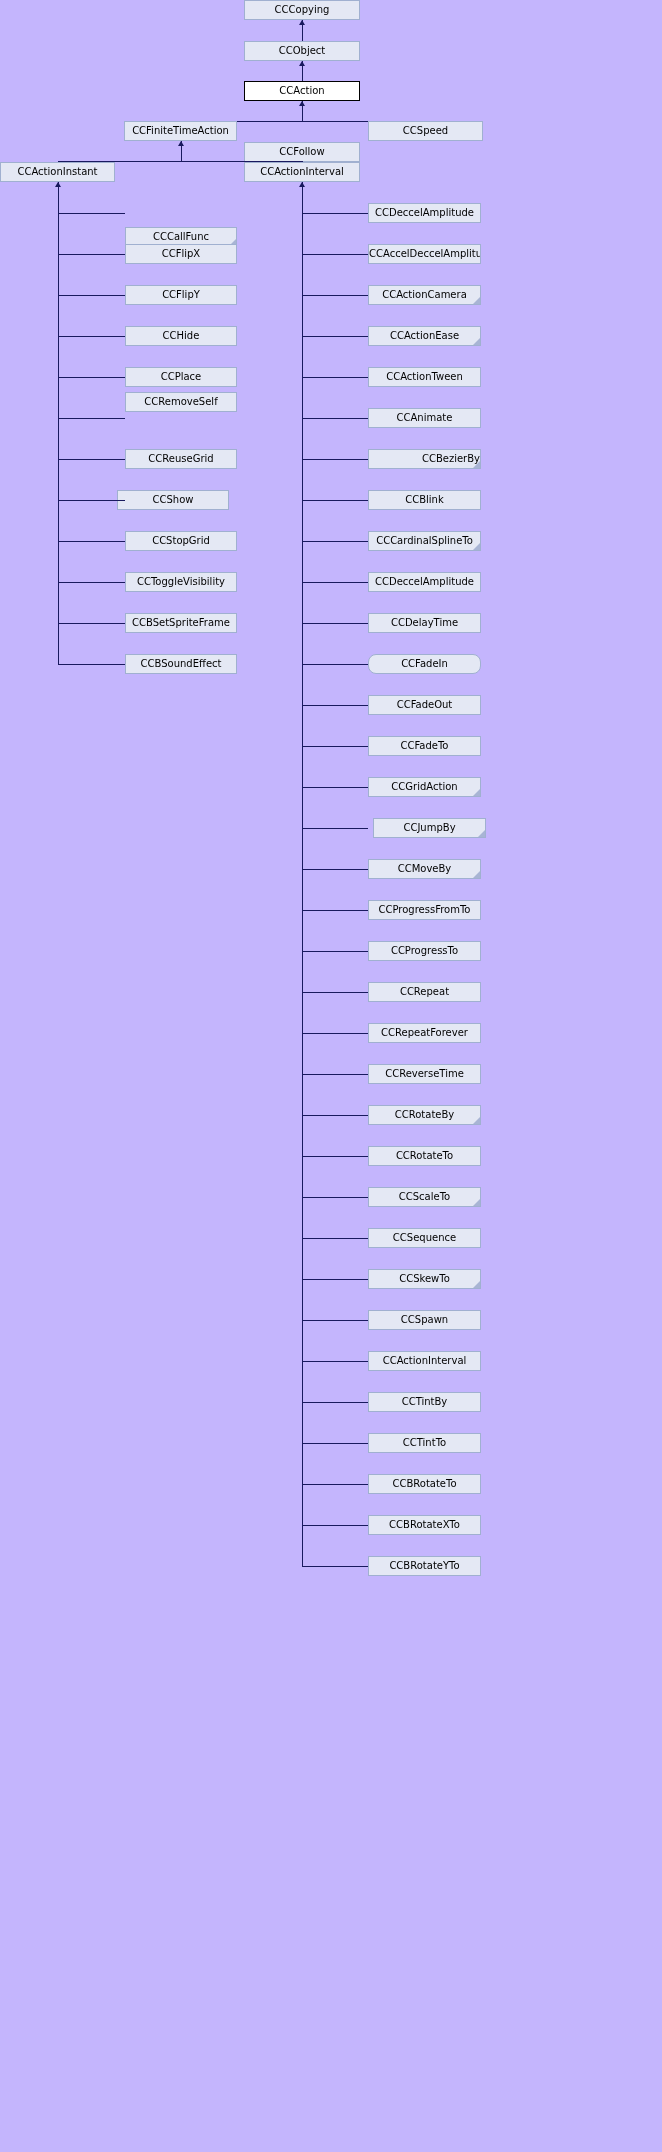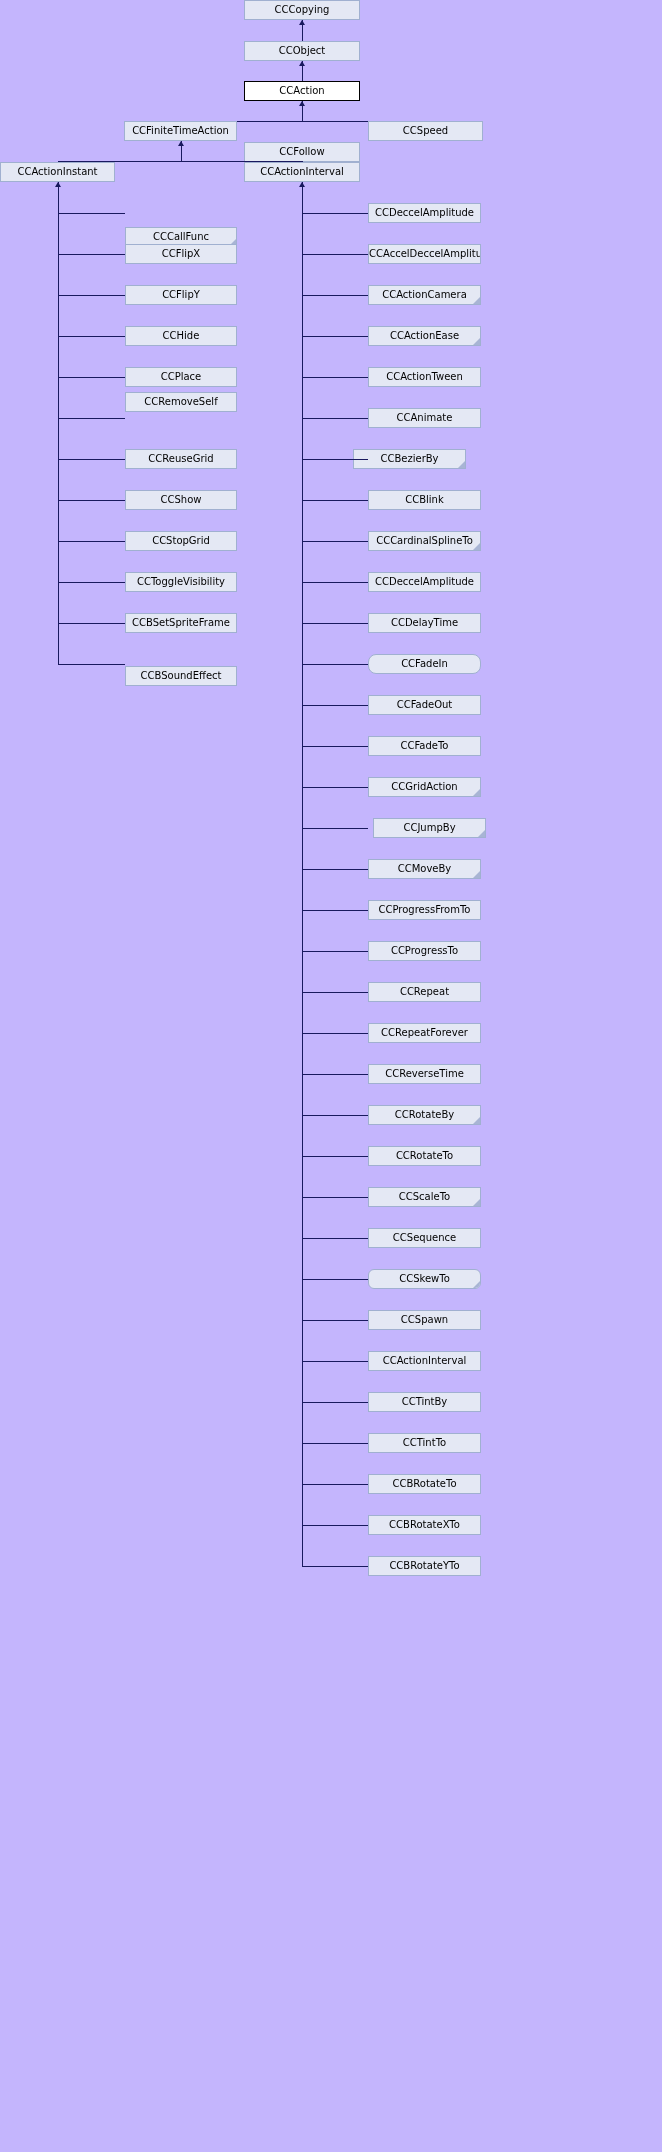--- a/index.html
+++ b/index.html
@@ -82,45 +82,45 @@
     <div class="node" style="left: 125px; top: 285px; width: 112px;">CCFlipY</div>
     <div class="edge h" style="left: 58px; top: 295px; width: 67px;"></div>
     <div class="node" style="left: 125px; top: 326px; width: 112px;">CCHide</div>
     <div class="edge h" style="left: 58px; top: 336px; width: 67px;"></div>
     <div class="node" style="left: 125px; top: 367px; width: 112px;">CCPlace</div>
     <div class="edge h" style="left: 58px; top: 377px; width: 67px;"></div>
     <div class="node" style="left: 125px; top: 392px; width: 112px;">CCRemoveSelf</div>
     <div class="edge h" style="left: 58px; top: 418px; width: 67px;"></div>
     <div class="node" style="left: 125px; top: 449px; width: 112px;">CCReuseGrid</div>
     <div class="edge h" style="left: 58px; top: 459px; width: 67px;"></div>
-    <div class="node" style="left: 125px; top: 490px; width: 112px;">CCShow</div>
+    <div class="node" style="left: 117px; top: 490px; width: 112px;">CCShow</div>
     <div class="edge h" style="left: 58px; top: 500px; width: 67px;"></div>
     <div class="node" style="left: 125px; top: 531px; width: 112px;">CCStopGrid</div>
     <div class="edge h" style="left: 58px; top: 541px; width: 67px;"></div>
     <div class="node" style="left: 125px; top: 572px; width: 112px;">CCToggleVisibility</div>
     <div class="edge h" style="left: 58px; top: 582px; width: 67px;"></div>
     <div class="node" style="left: 125px; top: 613px; width: 112px;">CCBSetSpriteFrame</div>
     <div class="edge h" style="left: 58px; top: 623px; width: 67px;"></div>
-    <div class="node" style="left: 125px; top: 654px; width: 112px; margin-top: 12px;">CCBSoundEffect</div>
+    <div class="node" style="left: 125px; top: 654px; width: 112px;">CCBSoundEffect</div>
     <div class="edge h" style="left: 58px; top: 664px; width: 67px;"></div>
     <div class="edge v" style="left: 302px; top: 182px; height: 1384px;"></div>
     <div class="arrow" style="left: 299px; top: 182px;"></div>
     <div class="node" style="left: 368px; top: 203px; width: 113px;">CCDeccelAmplitude</div>
     <div class="edge h" style="left: 302px; top: 213px; width: 66px;"></div>
     <div class="node" style="left: 368px; top: 244px; width: 113px;">CCAccelDeccelAmplitude</div>
     <div class="edge h" style="left: 302px; top: 254px; width: 66px;"></div>
     <div class="node fold" style="left: 368px; top: 285px; width: 113px;">CCActionCamera</div>
     <div class="edge h" style="left: 302px; top: 295px; width: 66px;"></div>
     <div class="node fold" style="left: 368px; top: 326px; width: 113px;">CCActionEase</div>
     <div class="edge h" style="left: 302px; top: 336px; width: 66px;"></div>
     <div class="node" style="left: 368px; top: 367px; width: 113px;">CCActionTween</div>
     <div class="edge h" style="left: 302px; top: 377px; width: 66px;"></div>
     <div class="node" style="left: 368px; top: 408px; width: 113px;">CCAnimate</div>
     <div class="edge h" style="left: 302px; top: 418px; width: 66px;"></div>
-    <div class="node fold" style="left: 353px; top: 449px; width: 113px;">CCBezierBy</div>
+    <div class="node fold" style="left: 368px; top: 449px; width: 113px; text-align: right;">CCBezierBy</div>
     <div class="edge h" style="left: 302px; top: 459px; width: 66px;"></div>
     <div class="node" style="left: 368px; top: 490px; width: 113px;">CCBlink</div>
     <div class="edge h" style="left: 302px; top: 500px; width: 66px;"></div>
     <div class="node fold" style="left: 368px; top: 531px; width: 113px;">CCCardinalSplineTo</div>
     <div class="edge h" style="left: 302px; top: 541px; width: 66px;"></div>
     <div class="node" style="left: 368px; top: 572px; width: 113px;">CCDeccelAmplitude</div>
     <div class="edge h" style="left: 302px; top: 582px; width: 66px;"></div>
     <div class="node" style="left: 368px; top: 613px; width: 113px;">CCDelayTime</div>
     <div class="edge h" style="left: 302px; top: 623px; width: 66px;"></div>
     <div class="node" style="left: 368px; top: 654px; width: 113px; border-radius: 8px;">CCFadeIn</div>
@@ -146,21 +146,21 @@
     <div class="node" style="left: 368px; top: 1064px; width: 113px;">CCReverseTime</div>
     <div class="edge h" style="left: 302px; top: 1074px; width: 66px;"></div>
     <div class="node fold" style="left: 368px; top: 1105px; width: 113px;">CCRotateBy</div>
     <div class="edge h" style="left: 302px; top: 1115px; width: 66px;"></div>
     <div class="node" style="left: 368px; top: 1146px; width: 113px;">CCRotateTo</div>
     <div class="edge h" style="left: 302px; top: 1156px; width: 66px;"></div>
     <div class="node fold" style="left: 368px; top: 1187px; width: 113px;">CCScaleTo</div>
     <div class="edge h" style="left: 302px; top: 1197px; width: 66px;"></div>
     <div class="node" style="left: 368px; top: 1228px; width: 113px;">CCSequence</div>
     <div class="edge h" style="left: 302px; top: 1238px; width: 66px;"></div>
-    <div class="node fold" style="left: 368px; top: 1269px; width: 113px; border-radius: 6px;">CCSkewTo</div>
+    <div class="node fold" style="left: 368px; top: 1269px; width: 113px;">CCSkewTo</div>
     <div class="edge h" style="left: 302px; top: 1279px; width: 66px;"></div>
     <div class="node" style="left: 368px; top: 1310px; width: 113px;">CCSpawn</div>
     <div class="edge h" style="left: 302px; top: 1320px; width: 66px;"></div>
     <div class="node" style="left: 368px; top: 1351px; width: 113px;">CCActionInterval</div>
     <div class="edge h" style="left: 302px; top: 1361px; width: 66px;"></div>
     <div class="node" style="left: 368px; top: 1392px; width: 113px;">CCTintBy</div>
     <div class="edge h" style="left: 302px; top: 1402px; width: 66px;"></div>
     <div class="node" style="left: 368px; top: 1433px; width: 113px;">CCTintTo</div>
     <div class="edge h" style="left: 302px; top: 1443px; width: 66px;"></div>
     <div class="node" style="left: 368px; top: 1474px; width: 113px;">CCBRotateTo</div>

